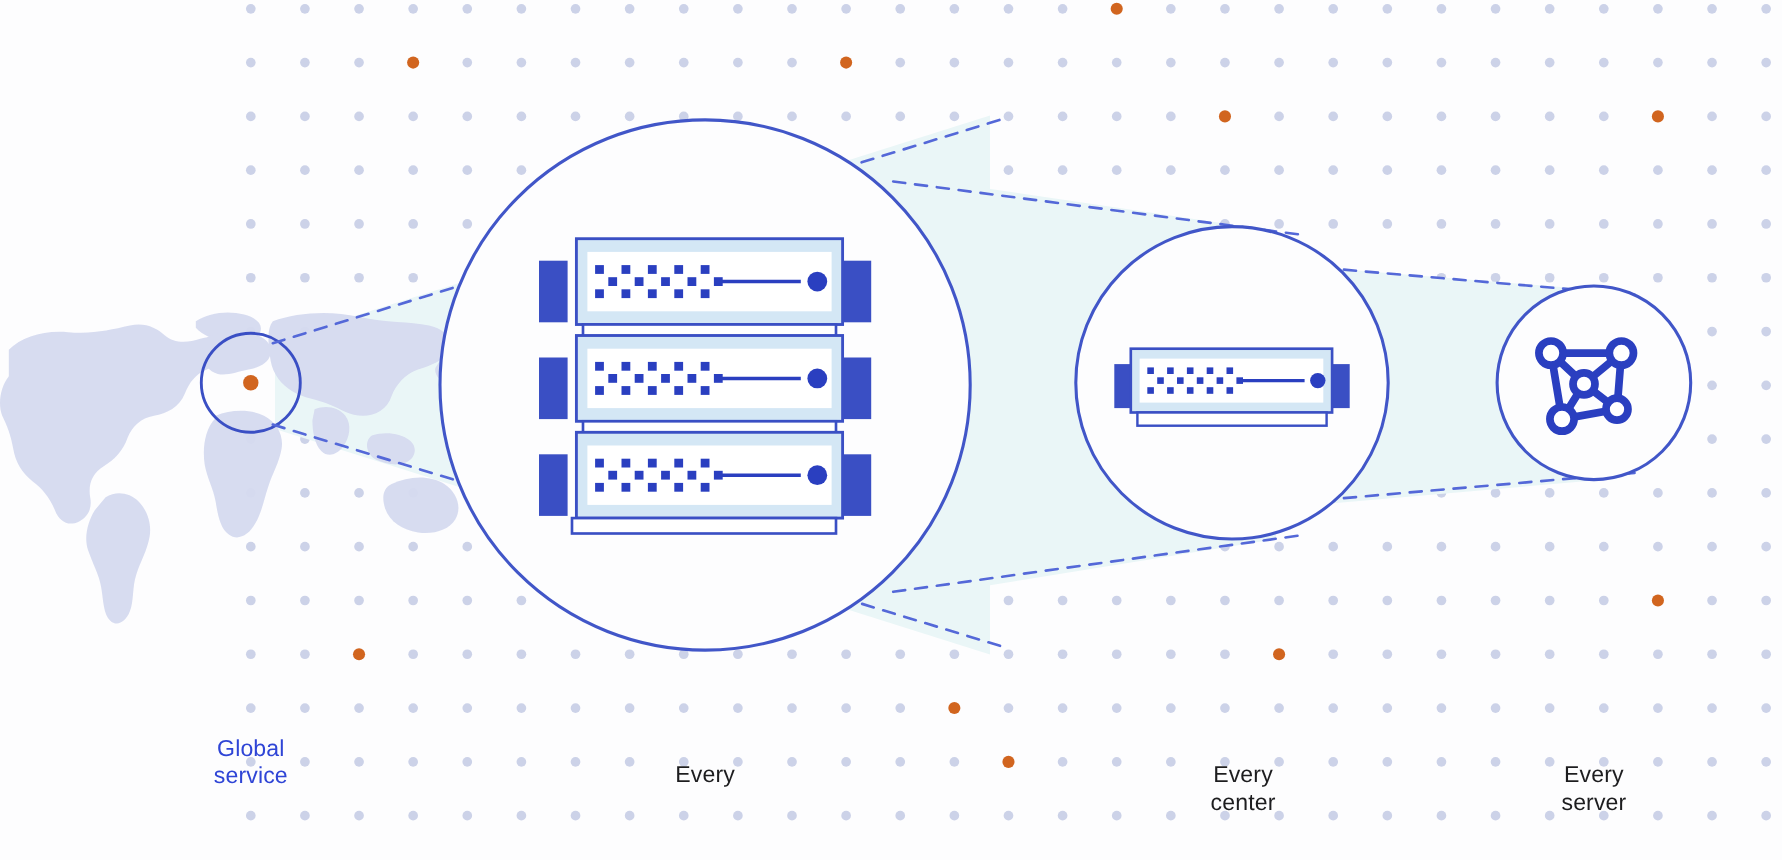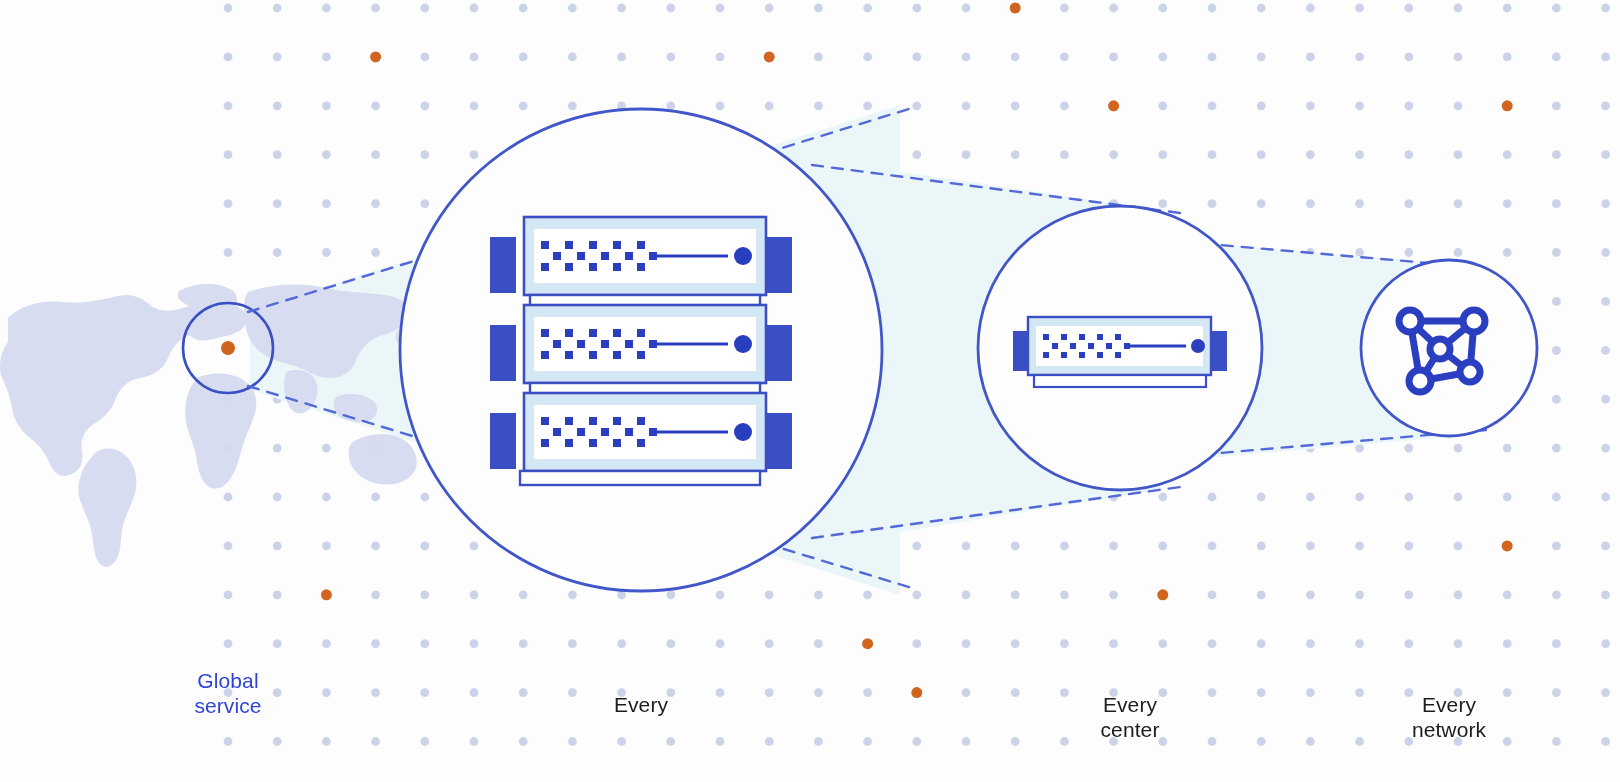--- a/index.html
+++ b/index.html
@@ -702,16 +702,16 @@
     <div>Every</div>
   </div>
 
   <div class="lbl dark" style="left:1030px;top:668px;width:200px;">
     <div>Every</div>
     <div>center</div>
   </div>
 
   <div class="lbl dark" style="left:1349px;top:668px;width:200px;">
     <div>Every</div>
-    <div>network</div>
+    <div>server</div>
   </div>
 
 </div>
 
 </body></html>

